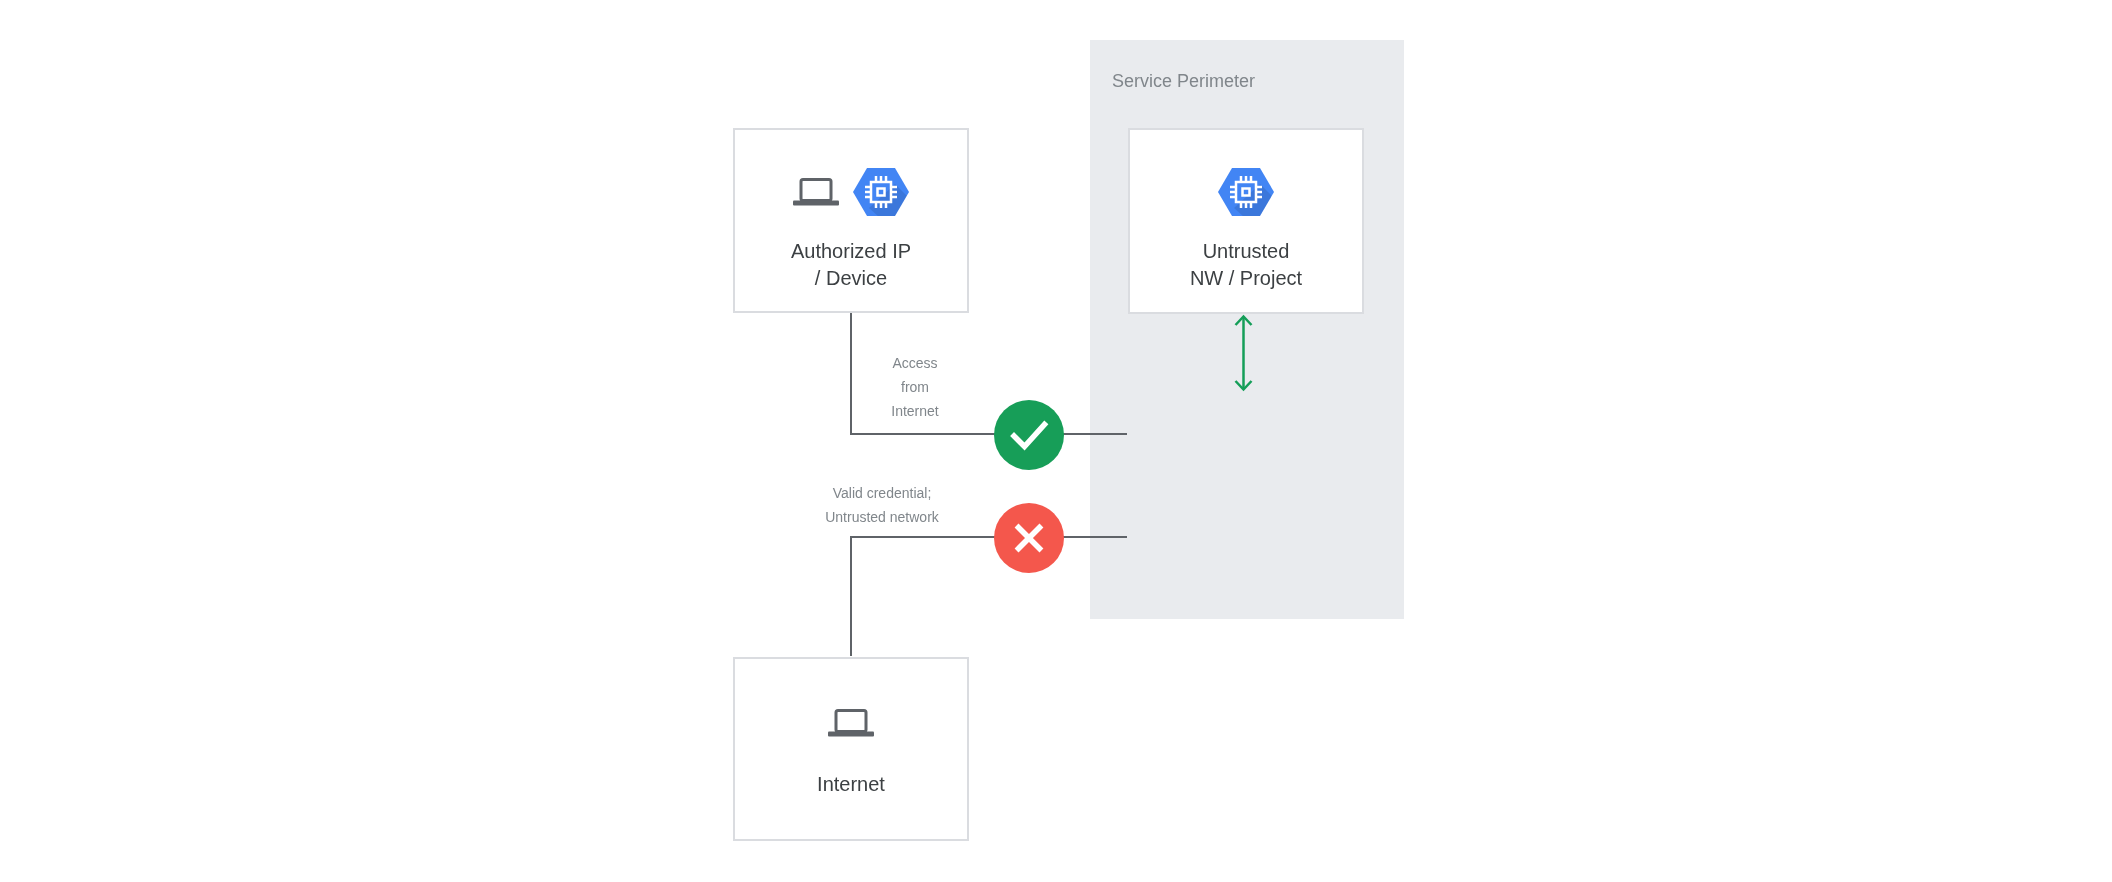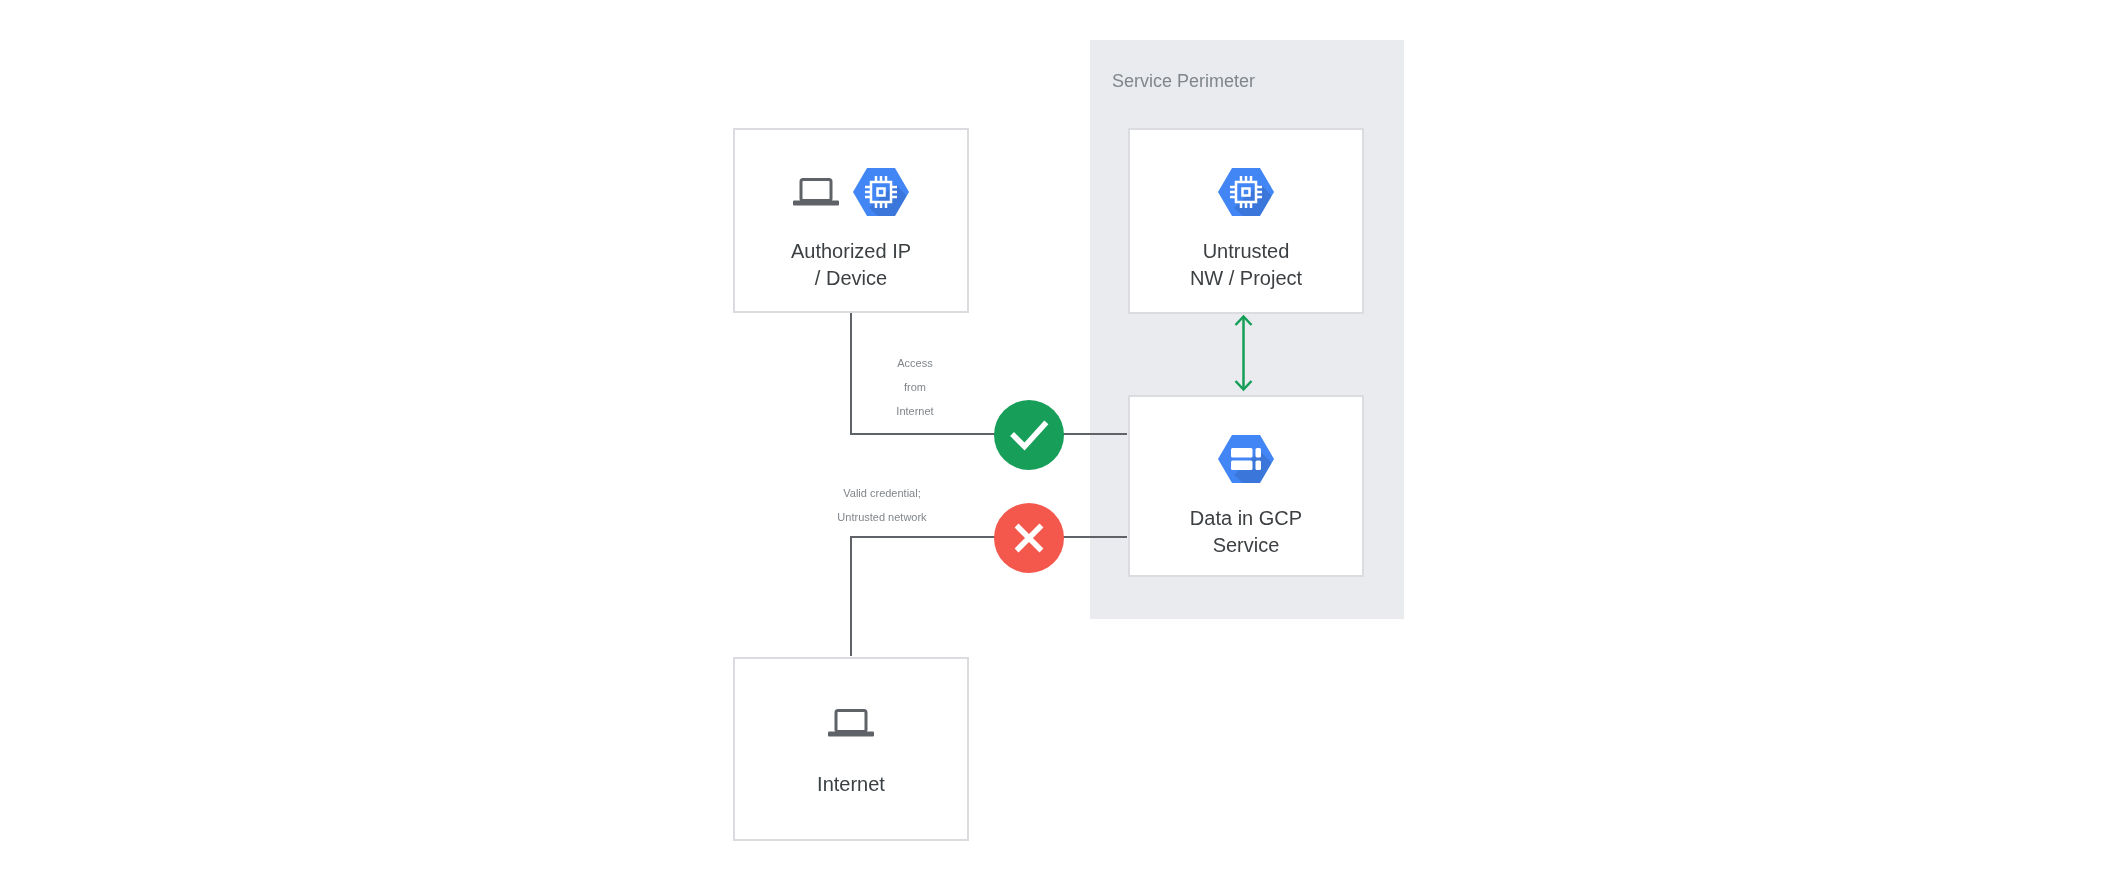--- a/index.html
+++ b/index.html
@@ -63,21 +63,21 @@
     width: 70px; height: 70px;
     border-radius: 50%;
     display: flex; align-items: center; justify-content: center;
   }
   #circle-allowed { left: 994px; top: 400px; background: #179E58; }
   #circle-denied  { left: 994px; top: 503px; background: #F4574C; }
 
   
   .edge-label {
     position: absolute;
-    font-size: 11px;
+    font-size: 14px;
     line-height: 24px;
     color: #80868B;
     text-align: center;
     white-space: pre-line;
   }
   #label-access  { left: 830px; top: 351px; width: 170px; }
   #label-invalid { left: 762px; top: 481px; width: 240px; }
 </style>
 </head>
 <body>
@@ -159,41 +159,20 @@
           <line x1="38" y1="19" x2="44" y2="19"></line>
             <line x1="38" y1="24" x2="44" y2="24"></line>
             <line x1="38" y1="29" x2="44" y2="29"></line>
         </g>
       </svg>
     </div>
     <div class="node-label">Untrusted
 NW / Project</div>
   </div>
 
-  <div class="node" id="box-data-gcp">
-    <div class="icon-row">
-      <svg width="56" height="48" viewBox="0 0 56 48">
-        <defs>
-            <clipPath id="hexclip3">
-              <polygon points="14,0 42,0 56,24 42,48 14,48 0,24"></polygon>
-            </clipPath>
-          </defs>
-        <polygon points="14,0 42,0 56,24 42,48 14,48 0,24" fill="#4285F4"></polygon>
-        <polygon points="16,40 42,16 60,34 36,58" fill="rgba(0,0,0,0.1)" clip-path="url(#hexclip3)"></polygon>
-        <g fill="#ffffff">
-          <rect x="13" y="13" width="21.5" height="9.5" rx="1.5"></rect>
-          <rect x="37.5" y="13" width="5.5" height="9.5" rx="1.5"></rect>
-          <rect x="13" y="25.5" width="21.5" height="9.5" rx="1.5"></rect>
-          <rect x="37.5" y="25.5" width="5.5" height="9.5" rx="1.5"></rect>
-        </g>
-      </svg>
-    </div>
-    <div class="node-label">Data in GCP
-Service</div>
-  </div>
 
   <div class="node" id="box-internet">
     <div class="icon-row">
       <svg width="46" height="28" viewBox="0 0 46 28">
         <rect x="8" y="1.5" width="30" height="21" rx="2" fill="none" stroke="#5F6368" stroke-width="3"></rect>
         <rect x="0" y="22.5" width="46" height="5" rx="1" fill="#5F6368"></rect>
       </svg>
     </div>
     <div class="node-label">Internet</div>
   </div>

